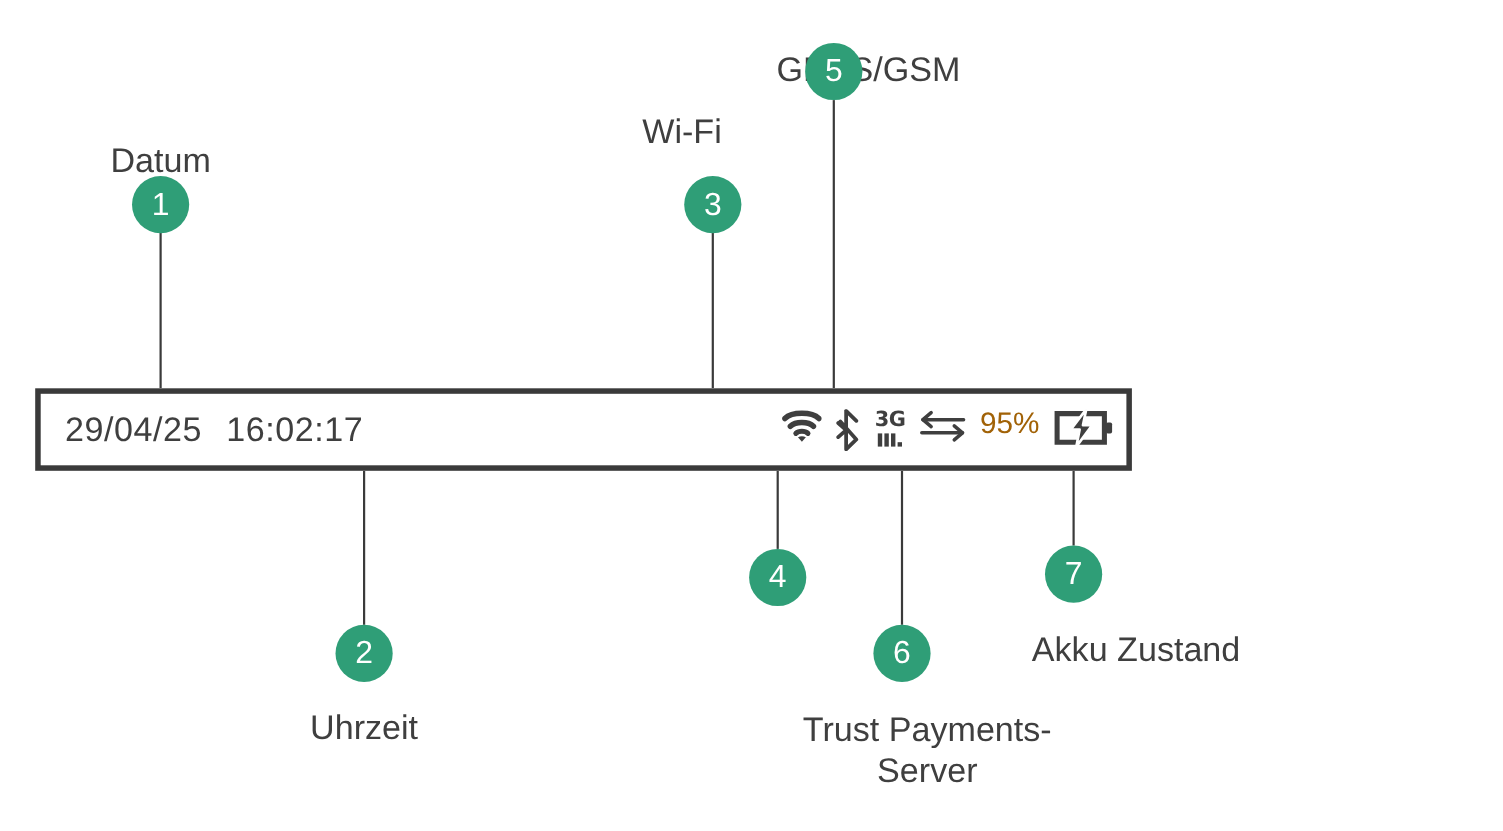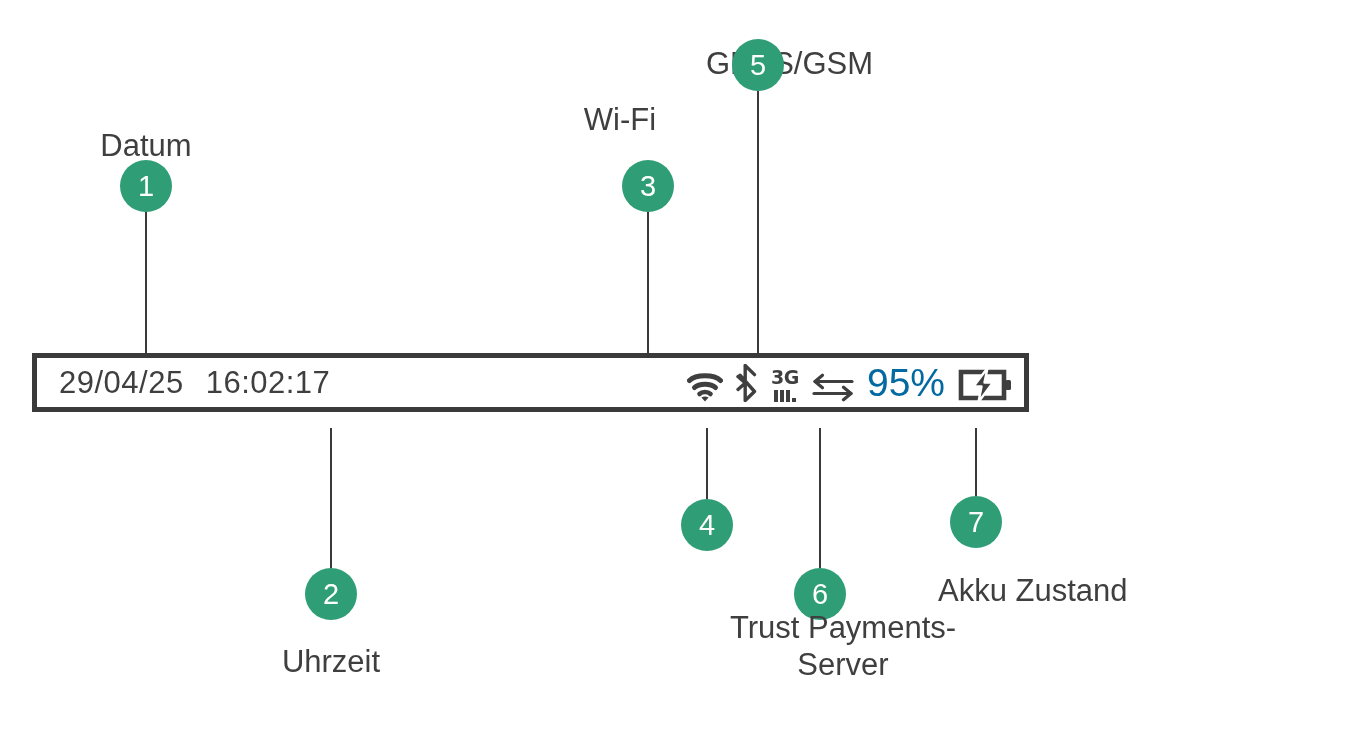--- a/index.html
+++ b/index.html
@@ -17,21 +17,21 @@
     background: #ffffff;
     overflow: hidden;
   }
 
   
   .status-bar {
     position: absolute;
     left: 32px;
     top: 353px;
     width: 997px;
-    height: 59px;
+    height: 75px;
     box-sizing: border-box;
     border: 5px solid #3a3a3a;
     background: #ffffff;
     display: flex;
     align-items: center;
     z-index: 3;
   }
   .sb-left {
     display: flex;
     align-items: center;
@@ -42,32 +42,32 @@
     font-size: 31px;
     color: #3f3f3f;
     letter-spacing: 0.5px;
     line-height: 1;
     white-space: nowrap;
   }
   .sb-right {
     margin-left: auto;
     margin-right: 12px;
     display: flex;
-    align-items: flex-end;
+    align-items: flex-start;
     gap: 13px;
   }
   .sb-icon {
     display: flex;
     align-items: center;
     justify-content: center;
     color: #3f3f3f;
   }
   .sb-pct {
-    font-size: 39px;
-    color: #0369a1;
+    font-size: 27px;
+    color: #a16207;
     line-height: 1;
     white-space: nowrap;
   }
 
   
   .g3 {
     display: flex;
     flex-direction: column;
     align-items: center;
     justify-content: center;
@@ -207,20 +207,20 @@
 
   <div class="leader" style="left:330px; top:428px; height:140px;"></div>
   <div class="callout" style="left:305px; top:568px;">2</div>
   <div class="anno-label" style="left:231px; top:644px; width:200px;">Uhrzeit</div>
 
   <div class="leader" style="left:706px; top:428px; height:71px;"></div>
   <div class="callout" style="left:681px; top:499px;">4</div>
 
   <div class="leader" style="left:819px; top:428px; height:140px;"></div>
   <div class="callout" style="left:794px; top:568px;">6</div>
-  <div class="anno-label" style="left:698px; top:610px; width:290px;">Trust Payments-
+  <div class="anno-label" style="left:698px; top:646px; width:290px;">Trust Payments-
 Server</div>
 
   <div class="leader" style="left:975px; top:428px; height:68px;"></div>
   <div class="callout" style="left:950px; top:496px;">7</div>
   <div class="anno-label" style="left:938px; top:573px; width:300px; text-align:left;">Akku Zustand</div>
 
 </div>
 
 </body></html>

